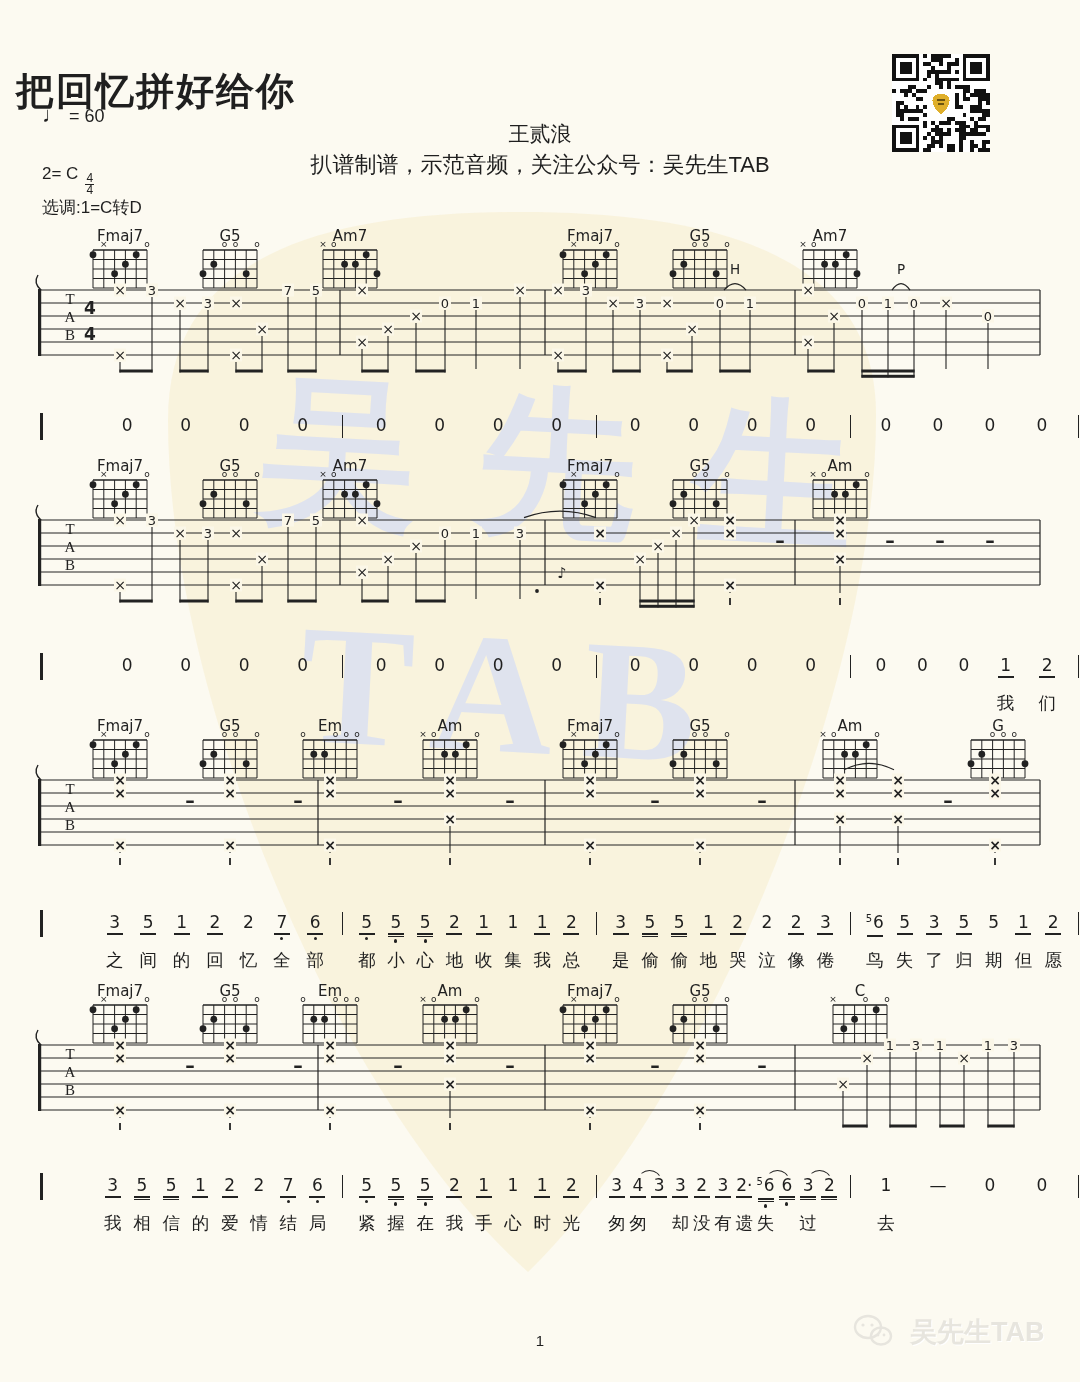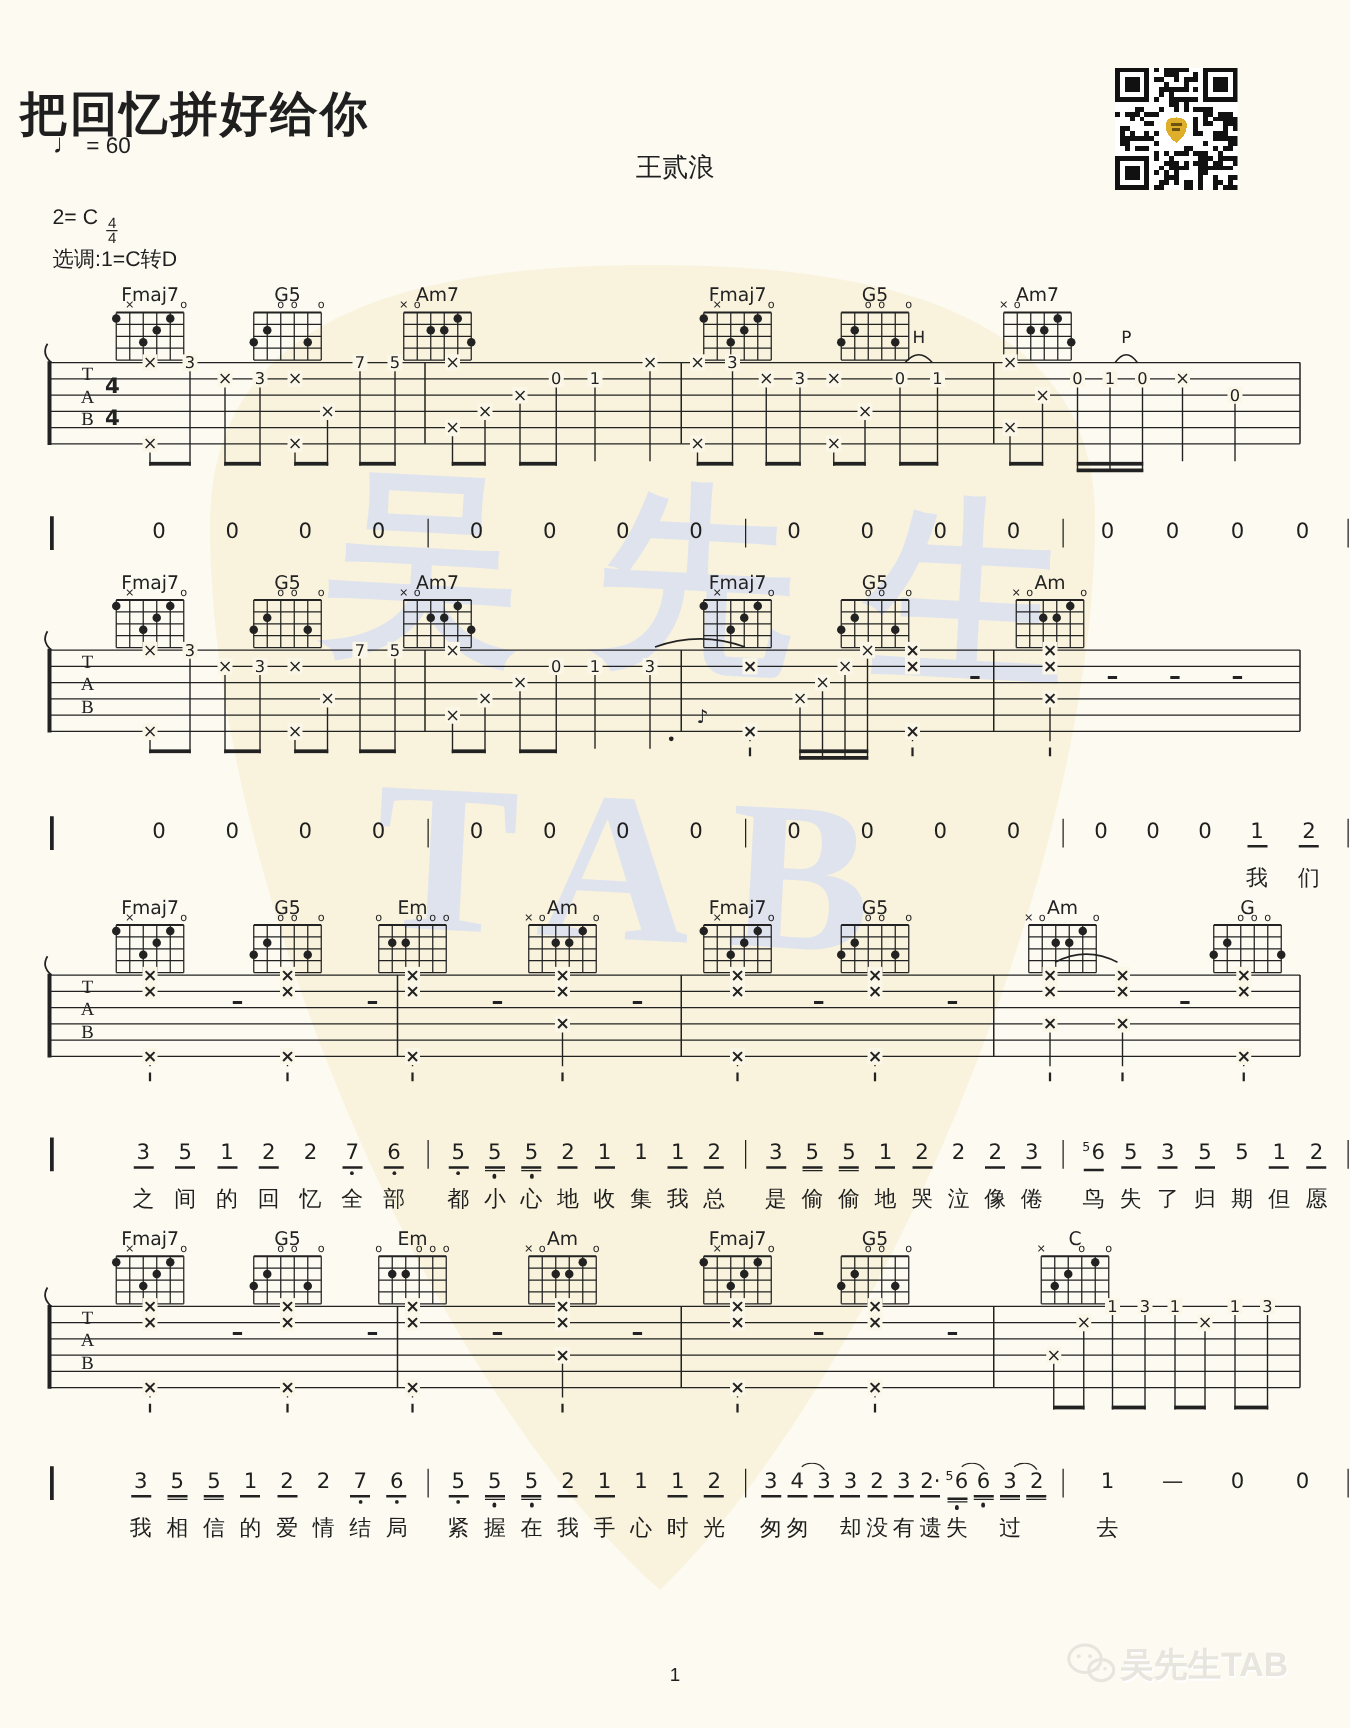--- a/index.html
+++ b/index.html
@@ -34,36 +34,37 @@
        font-family:"DejaVu Sans",sans-serif;line-height:19px}
   .tok .g{font-size:10px;position:relative;top:-6px;margin-right:1px}
   .tok .u{height:1.5px;background:#222;margin:1px auto 0;width:16px}
   .tok .dotb{width:3.2px;height:3.2px;border-radius:50%;background:#222;margin:2.4px auto 0}
   .tok .lyr{position:absolute;top:38px;left:50%;transform:translateX(-50%);
             font-size:17.5px;white-space:nowrap}
   .tok .arc{position:absolute;top:-6px;height:8px;border:1.5px solid transparent;
             border-top-color:#222;border-radius:50% 50% 0 0/100% 100% 0 0}
   .pageno{position:absolute;left:0;top:1332px;width:100%;text-align:center;font-size:15px}
   .brand{position:absolute;left:852px;top:1314px;color:#e7e5de;font-size:27px;font-weight:bold;
-         text-shadow:1px 1px 0 #ffffff;display:flex;align-items:center;gap:2px}
+         text-shadow:1px 1px 0 #ffffff;display:flex;align-items:center;gap:16px}
 </style>
 </head>
 <body>
 
 <div id="page">
   <svg class="pickwm" width="1080" height="1382">
     <path d="M 520 212 C 330 212 168 252 168 420 C 168 700 340 1105 528 1272
              C 705 1100 876 690 876 415 C 876 250 706 212 520 212 Z" fill="#f8f0d6" opacity="0.75"></path>
   </svg>
   <div class="wmtext wm1">吴先生</div>
   <div class="wmtext wm2">TAB</div>
 
   <h1 class="title">把回忆拼好给你</h1>
   <div class="tempo"><span class="note">♩</span> <span>= 60</span></div>
   <div class="artist">王贰浪</div>
+  <div class="subtitle">扒谱制谱，示范音频，关注公众号：吴先生TAB</div>
   <div class="keysig"><span>2= C</span><span class="frac">
         <i>4</i>
         <i>4</i>
       </span></div>
   <div class="tuning">选调:1=C转D</div>
 
   <div class="qr"><svg width="98" height="98" viewBox="0 0 25 25" shape-rendering="crispEdges">
         <rect x="0" y="0" width="25" height="25" fill="#ffffff"></rect>
         <rect x="8" y="0" width="1" height="1" fill="#111"></rect>
         <rect x="10" y="0" width="1" height="1" fill="#111"></rect>

